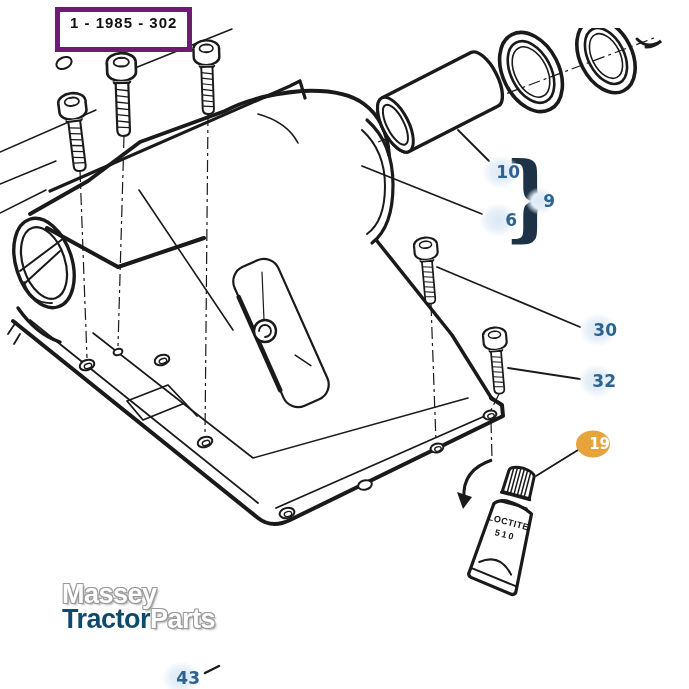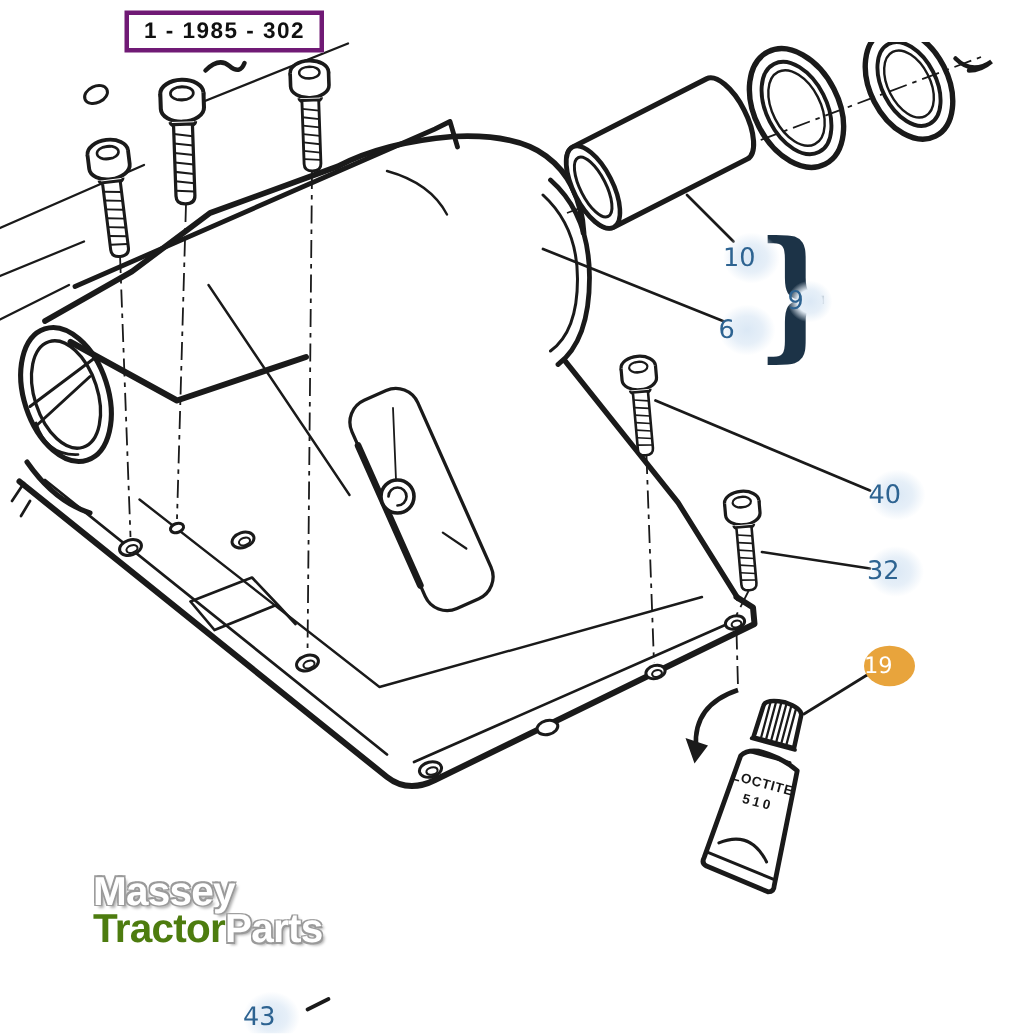--- a/index.html
+++ b/index.html
@@ -1,36 +1,36 @@
 <!DOCTYPE html>
 <html><head>
 <meta charset="utf-8">
 <style>
   *{box-sizing:border-box}
   html,body{margin:0;padding:0;background:#fff}
   .stage{position:relative;width:689px;height:689px;background:#fff;overflow:hidden;
          font-family:"Liberation Sans",sans-serif}
   .stage svg{position:absolute;left:0;top:0;z-index:1}
-  .part-number{position:absolute;left:83px;top:7px;border:3px solid #701a75;background:#fff;
-         padding:2px 10px 3px;font-weight:bold;font-size:15px;letter-spacing:1px;color:#101010;z-index:6}
+  .part-number{position:absolute;left:55px;top:7px;border:5px solid #701a75;background:#fff;
+         padding:2px 10px 16px;font-weight:bold;font-size:15px;letter-spacing:1px;color:#101010;z-index:6}
   .callout{position:absolute;transform:translate(-50%,-50%);z-index:5;
-         font-family:"DejaVu Sans","Liberation Sans",sans-serif;font-weight:normal;
-         font-size:17px;color:#2d6391;text-align:left;cursor:pointer}
+         font-family:"DejaVu Sans","Liberation Sans",sans-serif;font-weight:bold;
+         font-size:17px;color:#2d6391;text-align:right;cursor:pointer}
   .callout.halo{background:radial-gradient(closest-side,#dbe8f5 0%,#e6eff8 55%,rgba(255,255,255,0) 100%);
          border-radius:50%;width:38px;height:34px;line-height:34px}
   .callout.halo.small{width:30px;height:28px;line-height:28px}
   .callout.badge{background:#e8a43c;color:#fff;border-radius:50%;width:34px;height:27px;
          line-height:27px;font-size:15px}
   .brace{position:absolute;left:500px;top:147px;z-index:4;font-family:"DejaVu Serif",serif;
          font-size:94px;line-height:98px;font-weight:bold;color:#1c3347;transform:scaleX(.85)}
   .logo{position:absolute;left:62px;top:582px;z-index:6;font-weight:bold;font-size:27px;
          line-height:.92;letter-spacing:-.5px;white-space:nowrap}
   .logo .outline{color:#fff;
          text-shadow:-1px -1px 0 #9a9a9a,1px -1px 0 #9a9a9a,-1px 1px 0 #9a9a9a,1px 1px 0 #9a9a9a,2px 2px 2px #b0b0b0}
-  .logo .red{color:#4d7c0f}
+  .logo .red{color:#0c4a6e}
 </style>
 </head>
 <body>
 
 <div class="stage">
 
   <svg width="689" height="689" viewBox="0 0 689 689">
     <defs>
       <g id="bolt">
         <ellipse cx="0" cy="8" rx="16" ry="10" fill="#fff" stroke="#1a1a1a" stroke-width="3"></ellipse>
@@ -175,21 +175,21 @@
     </g>
   </svg>
 
   <div class="part-number">1 - 1985 - 302</div>
 
   <div class="brace">}</div>
 
   <div class="callout halo" style="left:501px;top:172px">10</div>
   <div class="callout halo" style="left:498px;top:220px">6</div>
   <div class="callout halo small" style="left:540px;top:201px">9</div>
-  <div class="callout halo" style="left:598px;top:330px">40</div>
+  <div class="callout halo" style="left:598px;top:330px">30</div>
   <div class="callout halo" style="left:597px;top:381px">32</div>
   <div class="callout badge" style="left:593px;top:444px">19</div>
   <div class="callout halo" style="left:181px;top:678px">43</div>
 
   <div class="logo">
     <div class="outline">Massey</div>
     <div><span class="red">Tractor</span><span class="outline">Parts</span></div>
   </div>
 
 </div>

